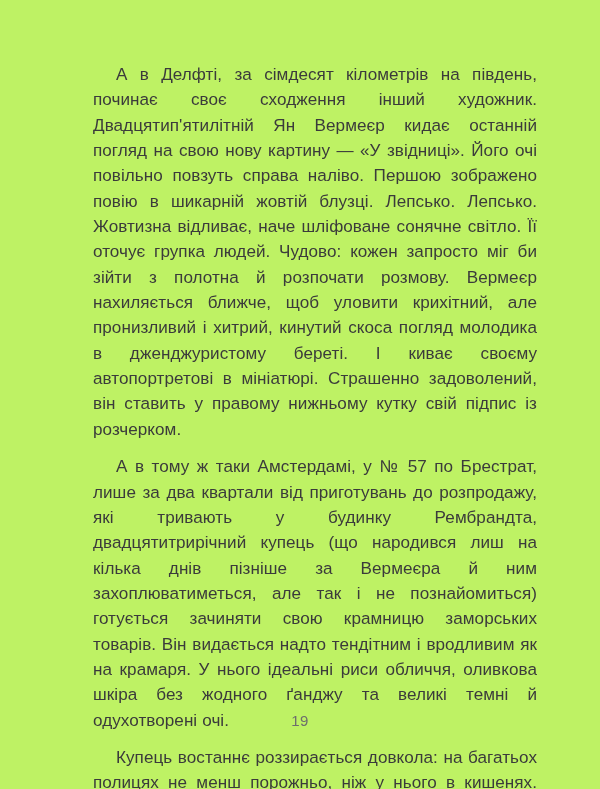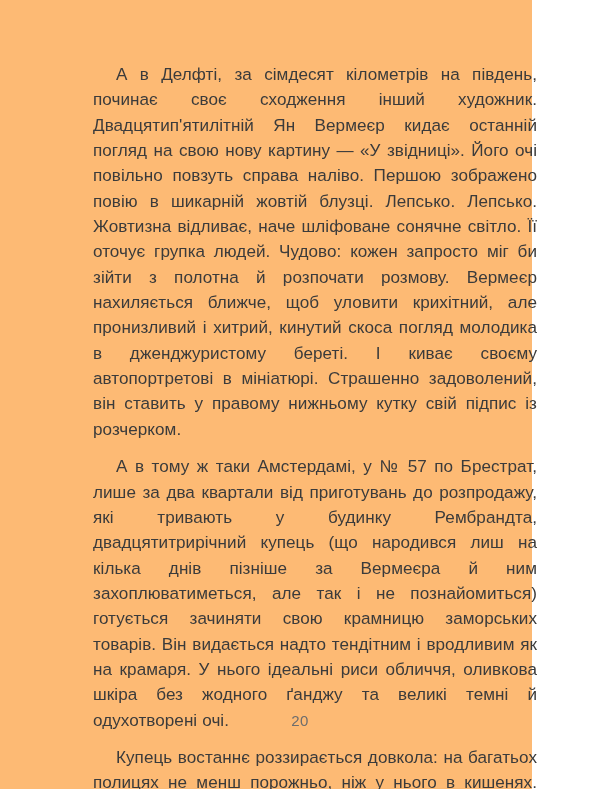--- a/index.html
+++ b/index.html
@@ -8,23 +8,23 @@
   }
   body {
     width: 600px;
     height: 789px;
     background: #ffffff;
     font-family: "Liberation Sans", sans-serif;
     overflow: hidden;
   }
   .page {
     position: relative;
-    width: 532px;
+    width: 600px;
     height: 789px;
-    background: #fdba74;
+    background: #bef264;
     box-sizing: border-box;
   }
   .text-block {
     position: absolute;
     left: 93px;
     top: 62px;
     width: 444px;
   }
   .para {
     margin: 0;
@@ -57,15 +57,15 @@
 <body>
 
 <div class="page">
 
   <div class="text-block">
     <p class="para">А в Делфті, за сімдесят кілометрів на південь, починає своє сходження інший художник. Двадцятип'ятилітній Ян Вермеєр кидає останній погляд на свою нову картину — «У звідниці». Його очі повільно повзуть справа наліво. Першою зображено повію в шикарній жовтій блузці. Лепсько. Лепсько. Жовтизна відливає, наче шліфоване сонячне світло. Її оточує групка людей. Чудово: кожен запросто міг би зійти з полотна й розпочати розмову. Вермеєр нахиляється ближче, щоб уловити крихітний, але пронизливий і хитрий, кинутий скоса погляд молодика в дженджуристому береті. І киває своєму автопортретові в мініатюрі. Страшенно задоволений, він ставить у правому нижньому кутку свій підпис із розчерком.</p>
     <p class="para">А в тому ж таки Амстердамі, у № 57 по Брестрат, лише за два квартали від приготувань до розпродажу, які тривають у будинку Рембрандта, двадцятитрирічний купець (що народився лиш на кілька днів пізніше за Вермеєра й ним захоплюватиметься, але так і не познайомиться) готується зачиняти свою крамницю заморських товарів. Він видається надто тендітним і вродливим як на крамаря. У нього ідеальні риси обличчя, оливкова шкіра без жодного ґанджу та великі темні й одухотворені очі.</p>
     <p class="para">Купець востаннє роззирається довкола: на багатьох полицях не менш порожньо, ніж у нього в кишенях. Його останній фрахт із Баії перехопили пірати, тож у продажу немає кави, цукру й какао. Старше покоління їхньої родини вело прибуткову імпортно-експортну оптову торгівлю, але тепер брати Спінози — Ґабріель і Бенту — збідніли та живуть лише з маленької крамнички, що торгує вроздріб. Вдихнувши затхле повітря, Бенту Спіноза з покірністю виявляє, що до запахів сушеного інжиру, ізюму, зацукрованого імбиру, мигдалю, нуту</p>
   </div>
 
-  <div class="page-number">20</div>
+  <div class="page-number">19</div>
 
 </div>
 
 </body></html>

